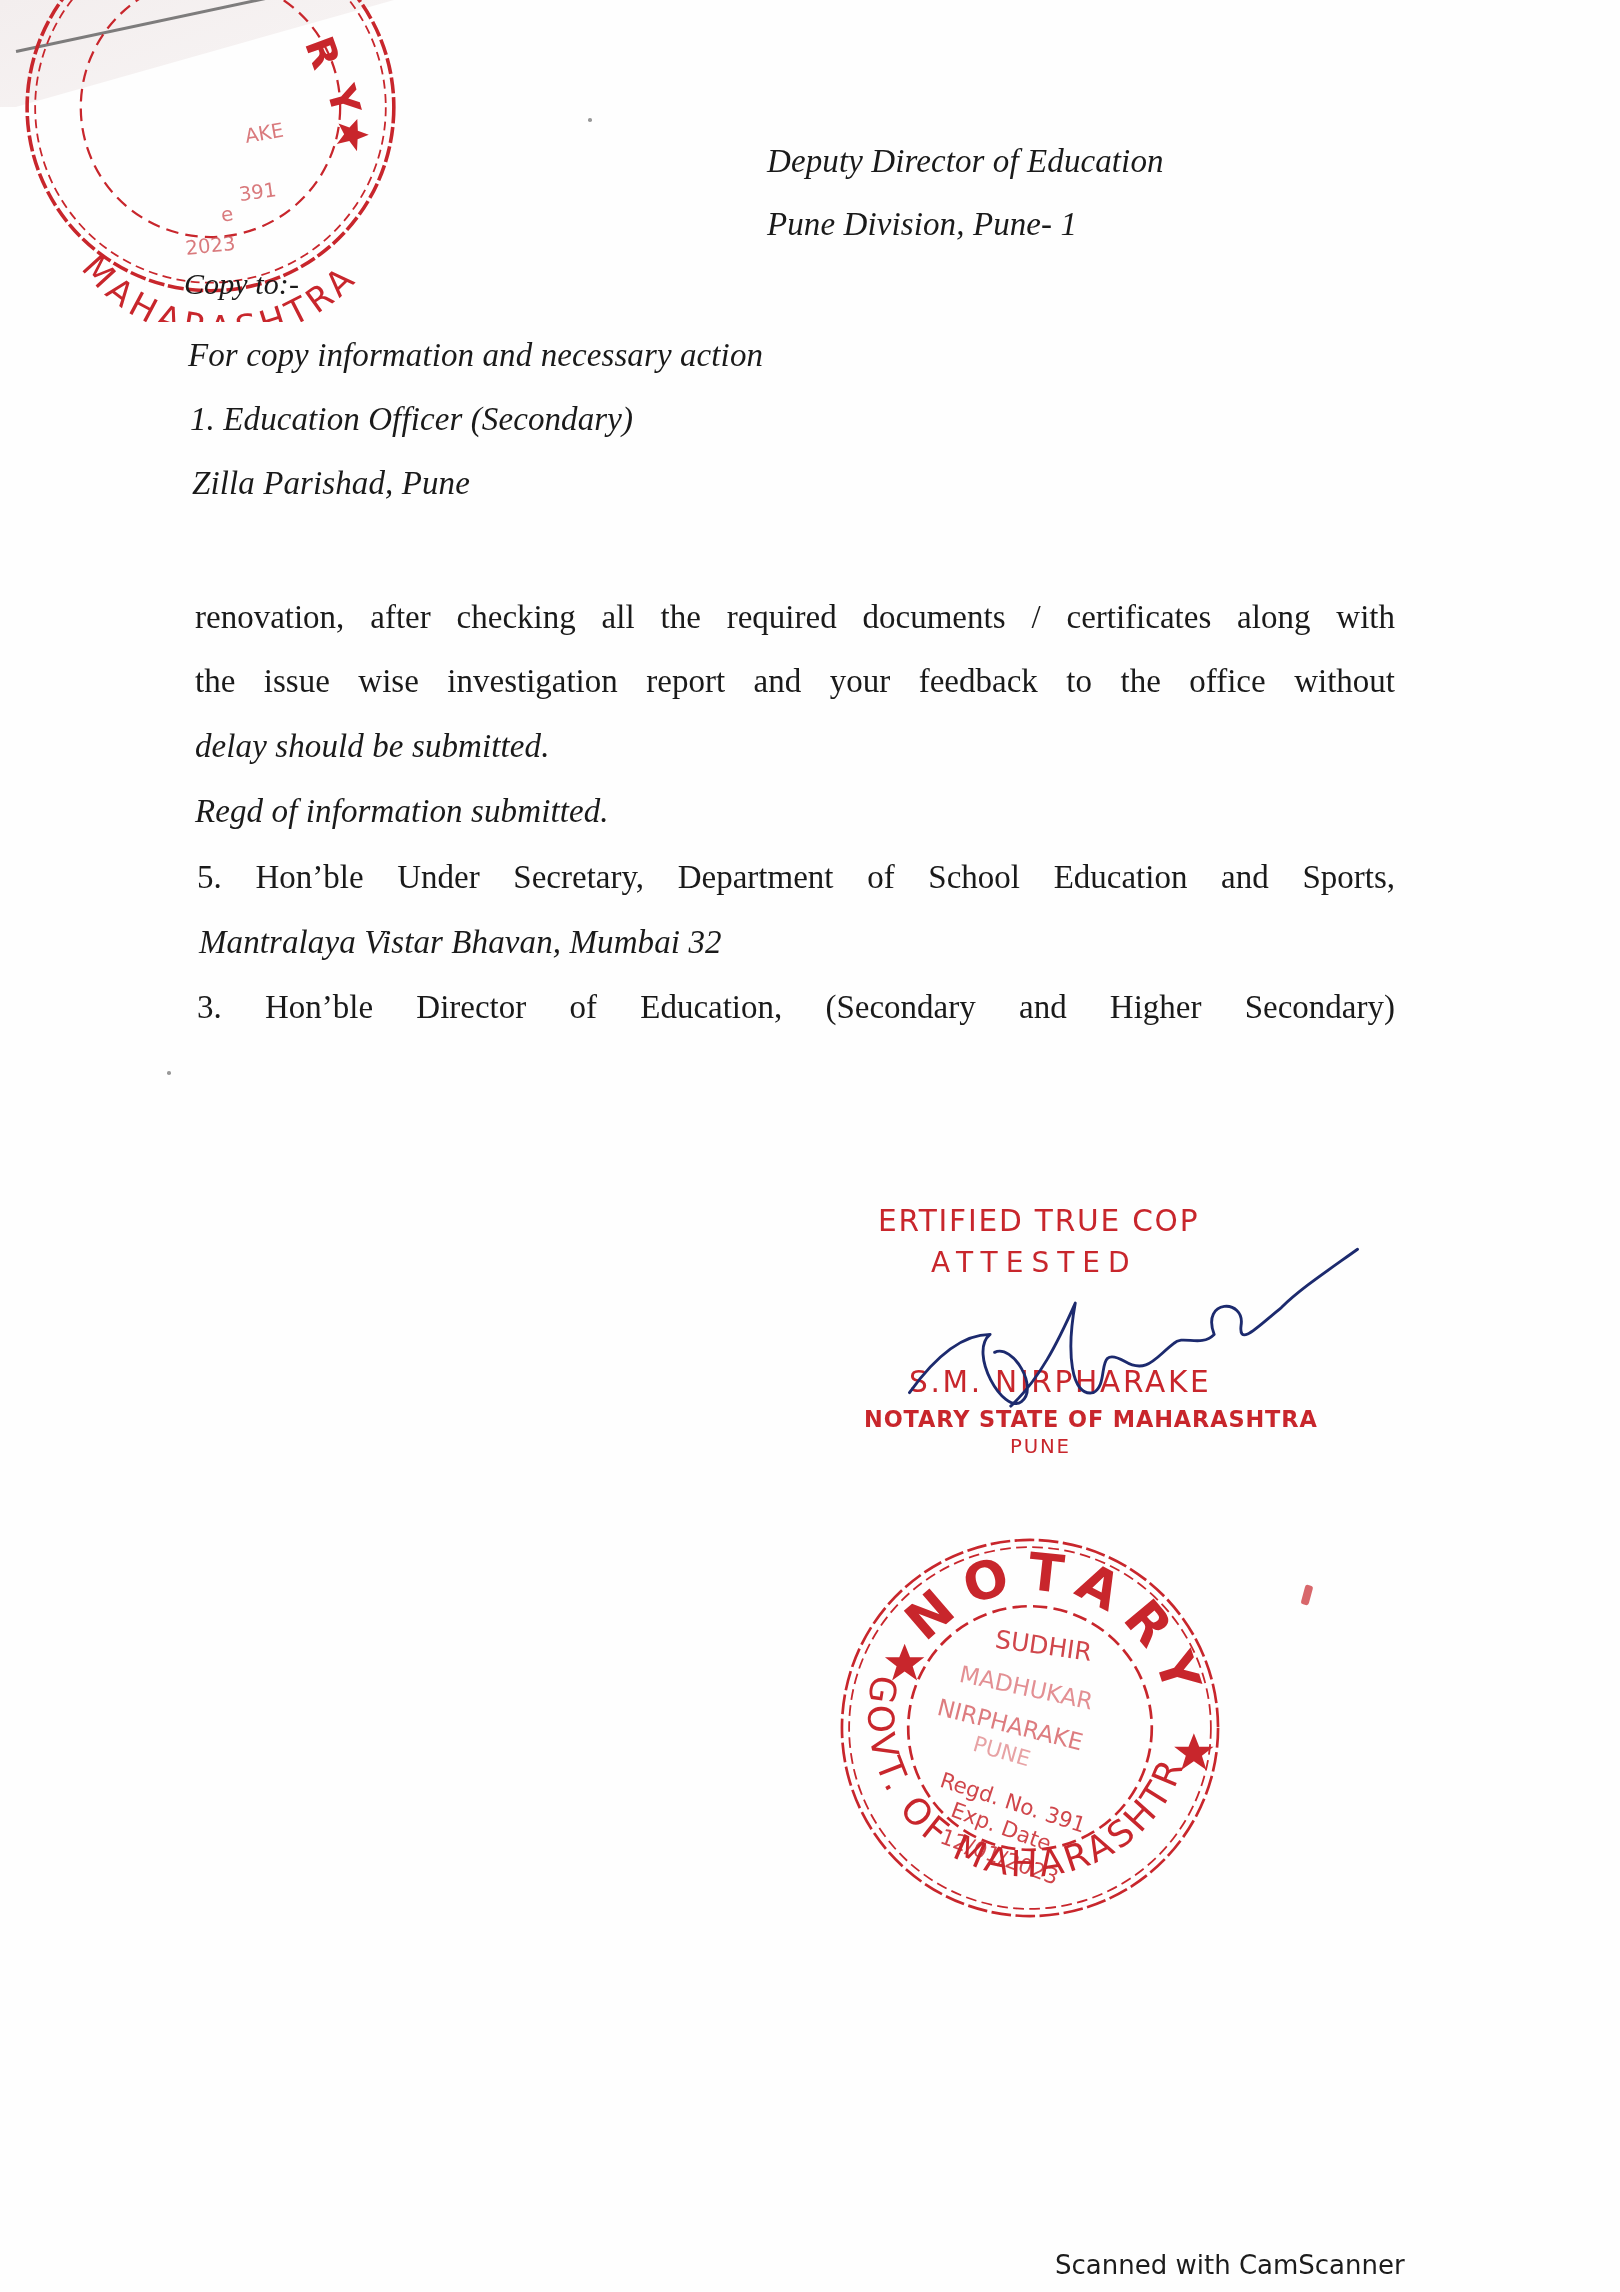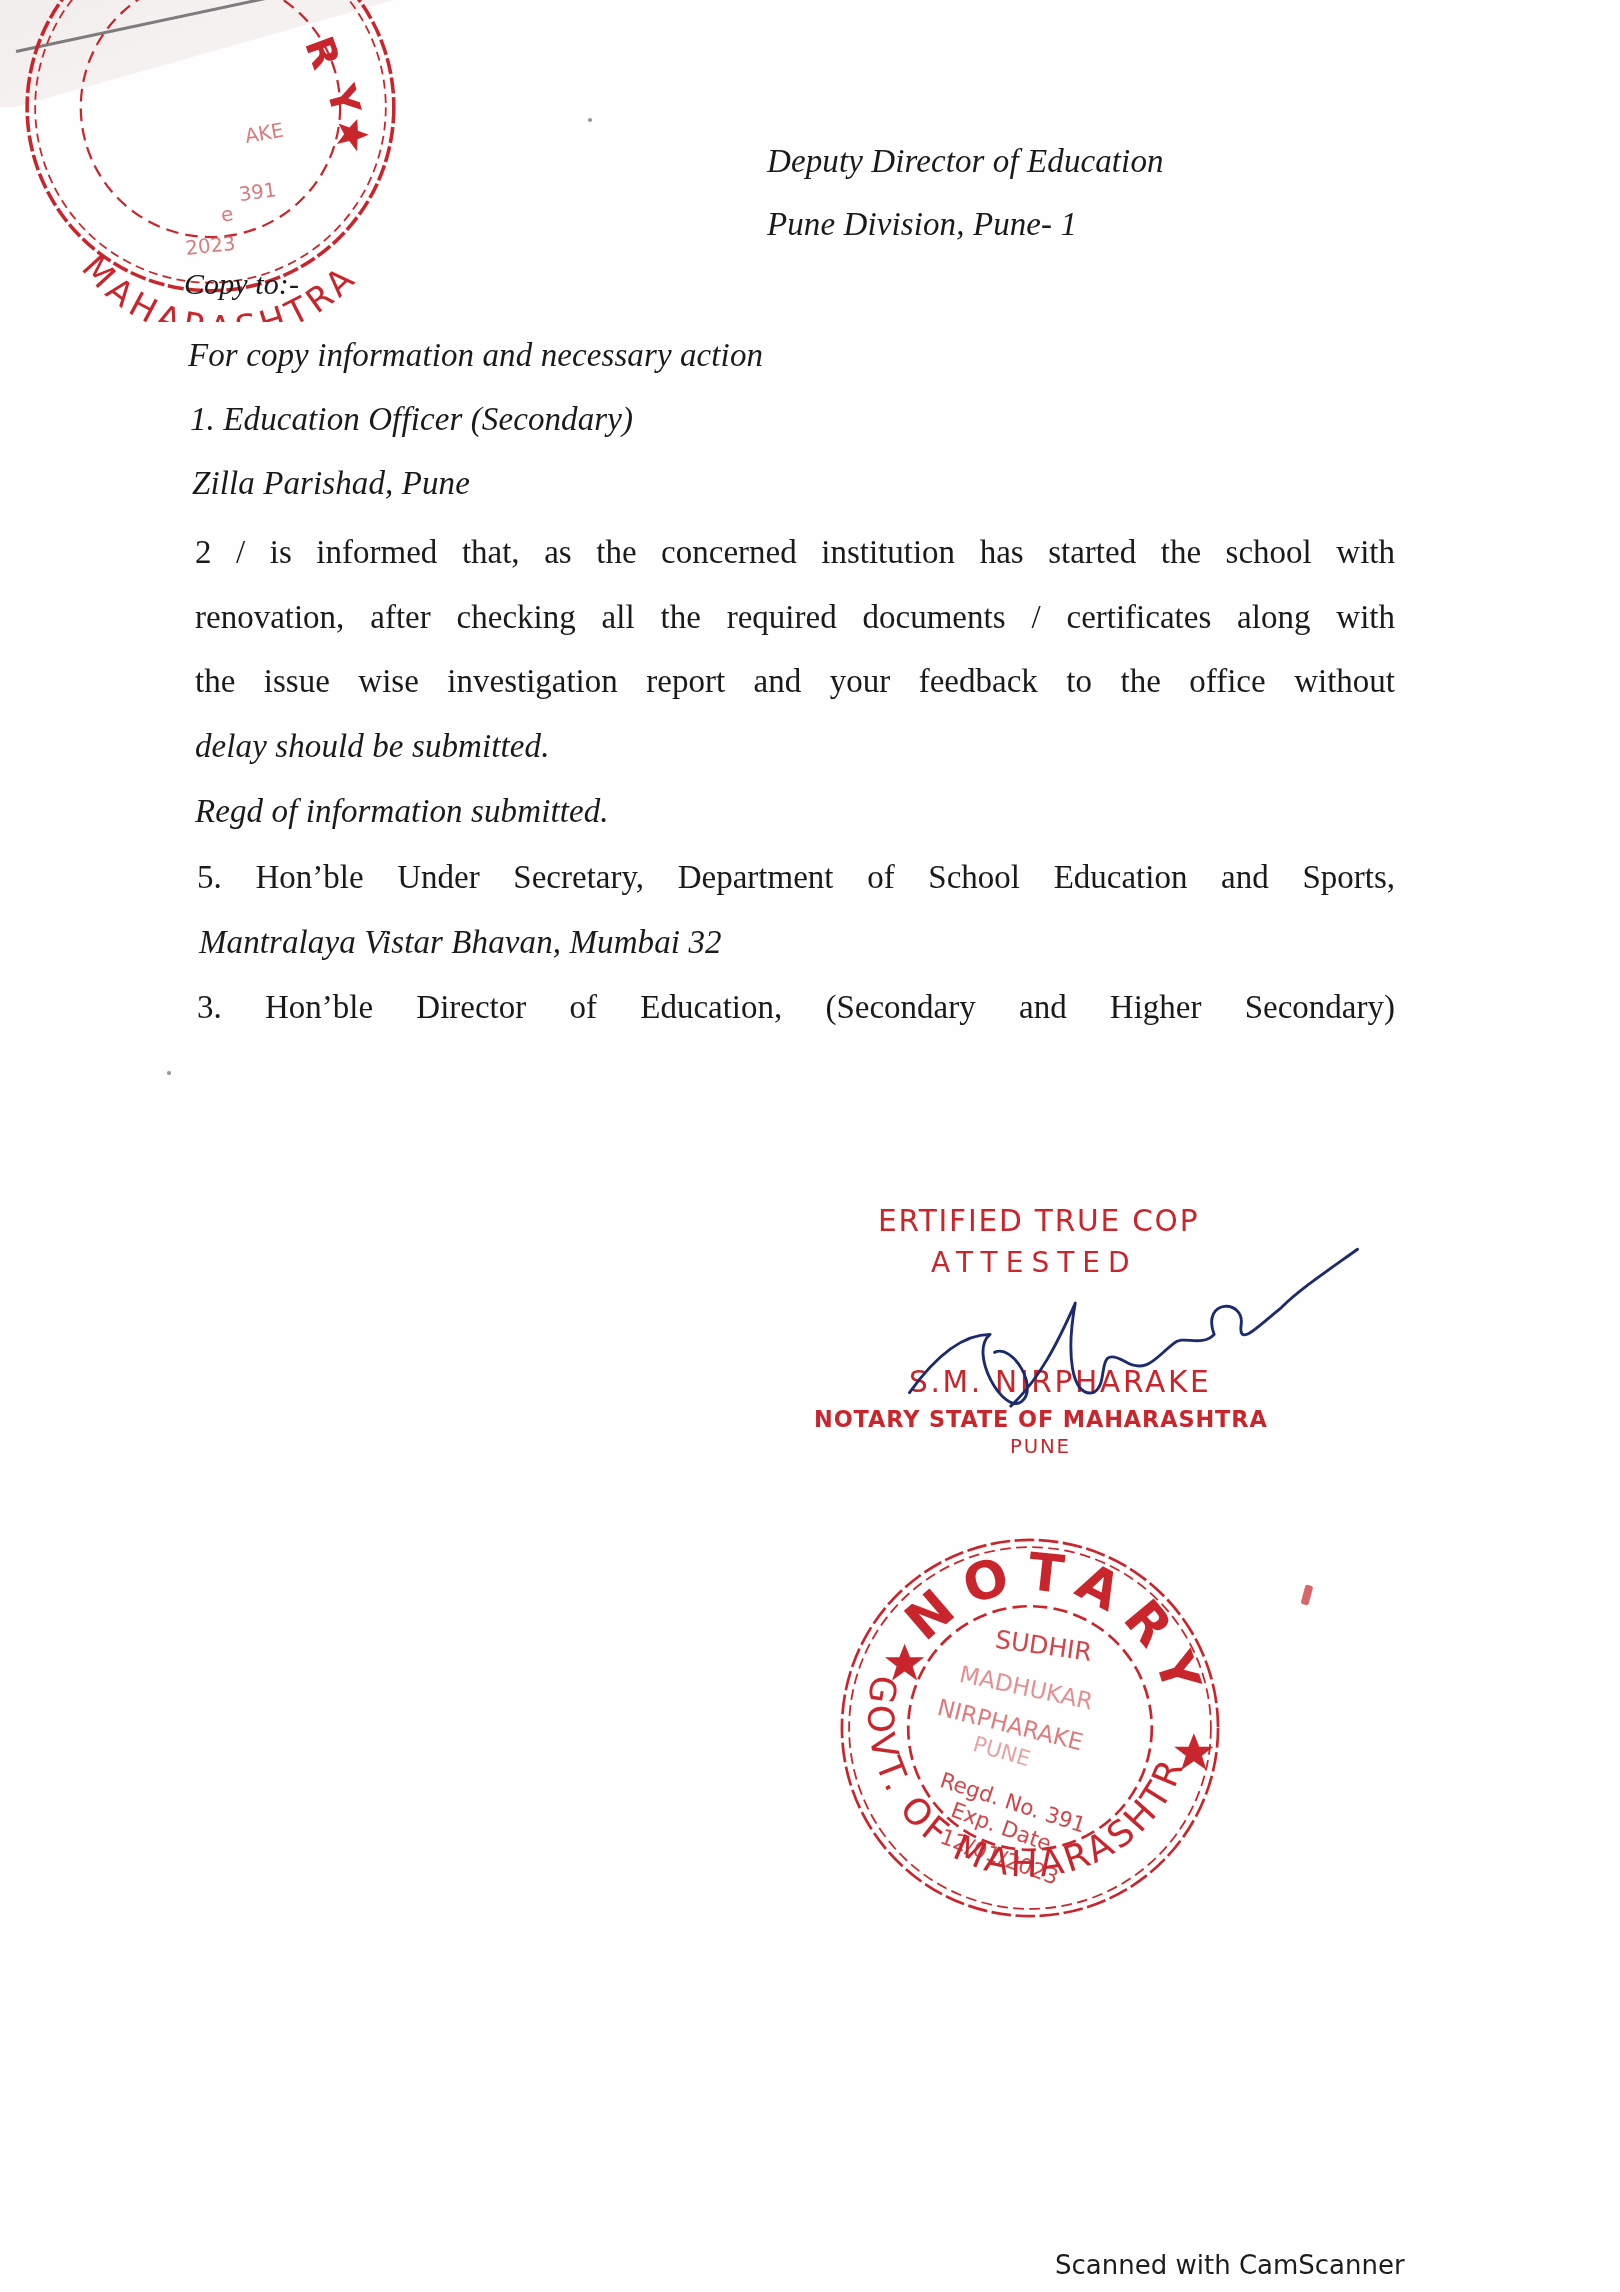--- a/index.html
+++ b/index.html
@@ -86,39 +86,38 @@
 
   <div class="txt" style="left:767px; top:145px;">Deputy Director of Education</div>
   <div class="txt" style="left:767px; top:208px;">Pune Division, Pune- 1</div>
 
   <div class="txt copyto" style="left:184px; top:269px;">Copy to:-</div>
   <div class="txt" style="left:188px; top:339px;">For copy information and necessary action</div>
 
   <div class="txt" style="left:190px; top:403px;">1. Education Officer (Secondary)</div>
   <div class="txt" style="left:192px; top:467px;">Zilla Parishad, Pune</div>
 
-  <div class="justify" style="top:536px;">2 / is informed that, as the concerned institution has started the school with</div>
   <div class="justify" style="top:601px;">renovation, after checking all the required documents / certificates along with</div>
   <div class="justify" style="top:665px;">the issue wise investigation report and your feedback to the office without</div>
   <div class="txt" style="left:195px; top:730px;">delay should be submitted.</div>
 
   <div class="txt" style="left:195px; top:795px;">Regd of information submitted.</div>
 
   <div class="justify" style="top:861px; left:197px; width:1198px;">5. Hon’ble Under Secretary, Department of School Education and Sports,</div>
   <div class="txt" style="left:199px; top:926px;">Mantralaya Vistar Bhavan, Mumbai 32</div>
 
   <div class="justify" style="top:991px; left:197px; width:1198px;">3. Hon’ble Director of Education, (Secondary and Higher Secondary)</div>
 
   <span class="speck" style="left:167px; top:1071px;"></span>
   <span class="speck" style="left:588px; top:118px;"></span>
 
   <div class="attest" style="left:878px; top:1207px; font-size:29.6px; letter-spacing:1.8px;">ERTIFIED TRUE COP</div>
   <div class="attest" style="left:931px; top:1249px; font-size:28px; letter-spacing:8px;">ATTESTED</div>
   <div class="attest" style="left:909px; top:1368px; font-size:29.6px; letter-spacing:2.7px;">S.M. NIRPHARAKE</div>
-  <div class="attest" style="left:814px; top:1408px; font-size:22.4px; letter-spacing:0.9px; font-weight:bold;">NOTARY STATE OF MAHARASHTRA</div>
+  <div class="attest" style="left:864px; top:1408px; font-size:22.4px; letter-spacing:0.9px; font-weight:bold;">NOTARY STATE OF MAHARASHTRA</div>
   <div class="attest" style="left:1010px; top:1437px; font-size:19.7px; letter-spacing:1.8px;">PUNE</div>
 
   <svg class="seal-svg" style="left:905px; top:1200px;" width="466" height="233" viewBox="0 0 520 260">
     <path d="M 5 215 C 30 180, 60 150, 95 150 C 70 170, 110 240, 130 225 C 150 210, 120 160, 100 170
              M 118 230 C 150 200, 170 160, 190 115 C 180 170, 185 220, 210 215
              C 230 205, 210 160, 245 180 C 270 195, 280 175, 300 160
              C 310 150, 330 165, 345 150 C 330 110, 380 110, 375 140 C 372 165, 395 140, 420 120
              C 440 100, 470 80, 505 55" fill="none" stroke="#1c2a6e" stroke-width="3.2" stroke-linecap="round" stroke-linejoin="round"></path>
   </svg>
 

